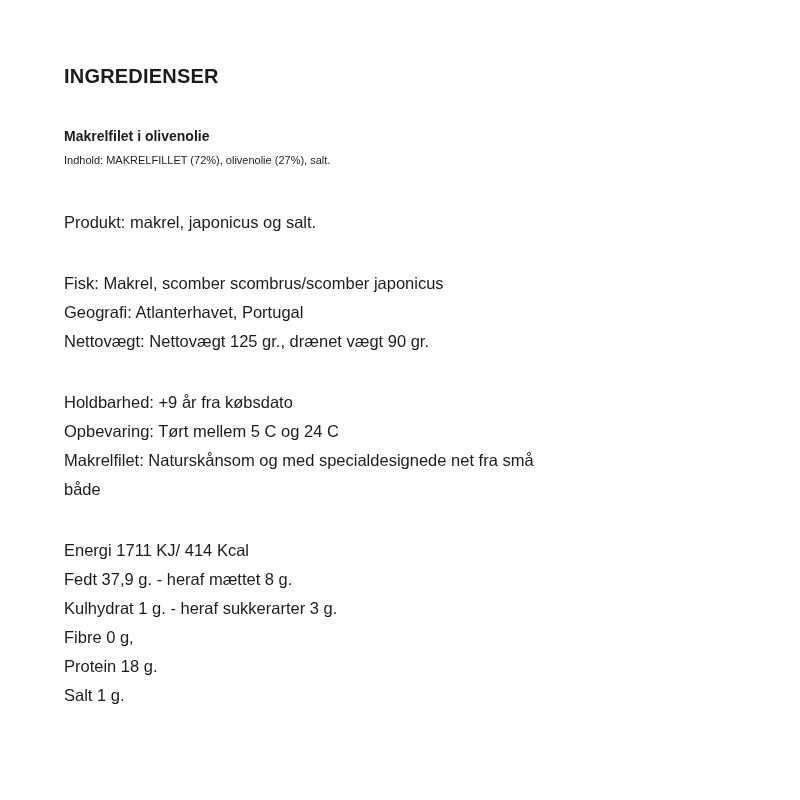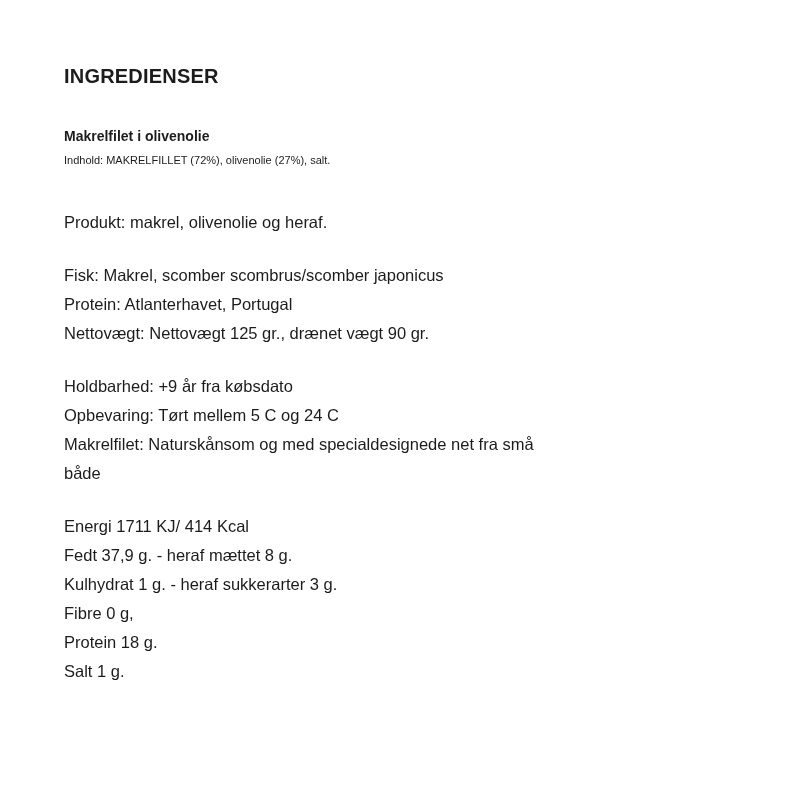--- a/index.html
+++ b/index.html
@@ -37,21 +37,21 @@
   .product-title {
     font-size: 14px;
     line-height: 24px;
     font-weight: bold;
   }
   .intro-contents {
     font-size: 11px;
     line-height: 24px;
   }
   .para {
-    margin-top: 24px;
+    margin-top: 32px;
     max-width: 475px;
   }
   .para-first {
     margin-top: 36px;
   }
   .line {
     font-size: 16.5px;
     line-height: 29px;
   }
 </style>
@@ -61,26 +61,26 @@
 <main>
 
   <h1 class="page-title">INGREDIENSER</h1>
 
   <section class="intro">
     <h2 class="product-title">Makrelfilet i olivenolie</h2>
     <p class="intro-contents">Indhold: MAKRELFILLET (72%), olivenolie (27%), salt.</p>
   </section>
 
   <section class="para para-first">
-    <p class="line">Produkt: makrel, olivenolie og heraf.</p>
+    <p class="line">Produkt: makrel, japonicus og salt.</p>
   </section>
 
   <section class="para">
     <p class="line">Fisk: Makrel, scomber scombrus/scomber japonicus</p>
-    <p class="line">Protein: Atlanterhavet, Portugal</p>
+    <p class="line">Geografi: Atlanterhavet, Portugal</p>
     <p class="line">Nettovægt: Nettovægt 125 gr., drænet vægt 90 gr.</p>
   </section>
 
   <section class="para">
     <p class="line">Holdbarhed: +9 år fra købsdato</p>
     <p class="line">Opbevaring: Tørt mellem 5 C og 24 C</p>
     <p class="line">Makrelfilet: Naturskånsom og med specialdesignede net fra små både</p>
   </section>
 
   <section class="para">

